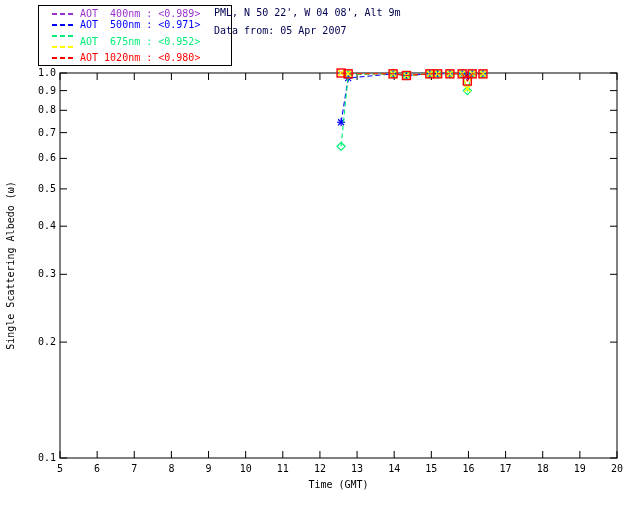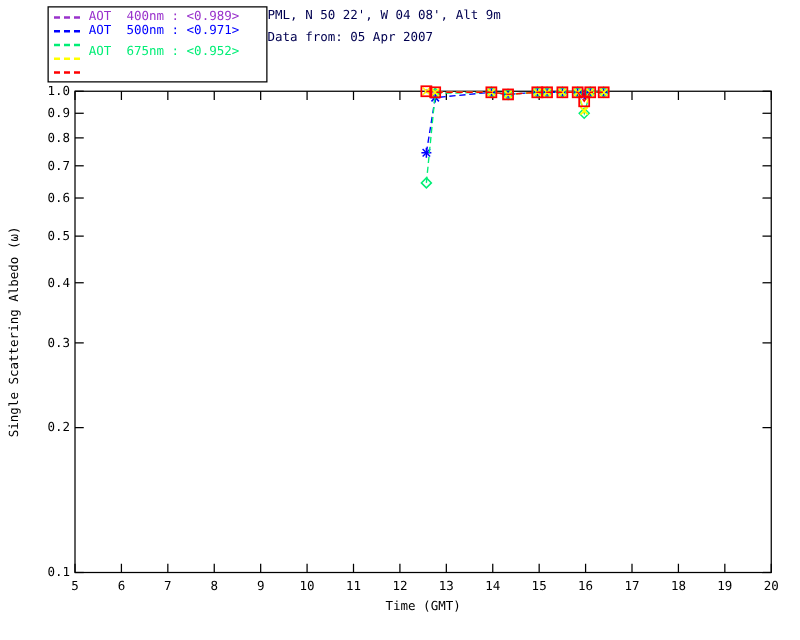--- a/index.html
+++ b/index.html
@@ -3,21 +3,21 @@
 <meta charset="utf-8">
 <style>
   html,body{margin:0;padding:0;}
   body{
     width:640px;height:512px;position:relative;overflow:hidden;
     background:#ffffff;
     font-family:"DejaVu Sans Mono","Liberation Mono",monospace;
   }
   .legend{
     position:absolute;left:38px;top:5px;width:166px;
-    border:1px solid #000;background:#fff;padding:2px 4px;
+    border:1px solid #000;background:#fff;padding:2px 13px;
   }
   .legend-row{
     display:flex;align-items:center;height:11px;
     font-size:10px;line-height:11px;white-space:pre;
   }
   .dash{
     display:inline-block;width:23px;height:2px;margin-right:5px;flex:0 0 auto;
   }
   .hdr{
     position:absolute;left:214px;font-size:10px;line-height:12px;
@@ -29,21 +29,21 @@
 </style>
 </head>
 <body>
 
 <div class="legend">
   <div id="legend-rows">
       <div class="legend-row"><span class="dash" style="background: repeating-linear-gradient(90deg, rgb(153, 50, 204) 0px, rgb(153, 50, 204) 5px, transparent 5px, transparent 8px);"></span><span style="color: rgb(153, 50, 204);">AOT  400nm : &lt;0.989&gt;</span></div>
       <div class="legend-row"><span class="dash" style="background: repeating-linear-gradient(90deg, rgb(0, 0, 255) 0px, rgb(0, 0, 255) 5px, transparent 5px, transparent 8px);"></span><span style="color: rgb(0, 0, 255);">AOT  500nm : &lt;0.971&gt;</span></div>
       <div class="legend-row"><span class="dash" style="background: repeating-linear-gradient(90deg, rgb(0, 238, 118) 0px, rgb(0, 238, 118) 5px, transparent 5px, transparent 8px);"></span><span style="color: rgb(0, 238, 118); margin-top: 12px;">AOT  675nm : &lt;0.952&gt;</span></div>
       <div class="legend-row"><span class="dash" style="background: repeating-linear-gradient(90deg, rgb(255, 255, 0) 0px, rgb(255, 255, 0) 5px, transparent 5px, transparent 8px);"></span></div>
-      <div class="legend-row"><span class="dash" style="background: repeating-linear-gradient(90deg, rgb(255, 0, 0) 0px, rgb(255, 0, 0) 5px, transparent 5px, transparent 8px);"></span></div>
+      <div class="legend-row"><span class="dash" style="background: repeating-linear-gradient(90deg, rgb(255, 0, 0) 0px, rgb(255, 0, 0) 5px, transparent 5px, transparent 8px);"></span><span style="color: rgb(255, 0, 0);">AOT 1020nm : &lt;0.980&gt;</span></div>
     </div>
 </div>
 
 <div class="hdr" id="hdr-site">PML, N 50 22', W 04 08', Alt 9m</div>
 <div class="hdr" id="hdr-date">Data from: 05 Apr 2007</div>
 
 <svg id="plot-svg" width="640" height="512">
     <g font-family="DejaVu Sans Mono, Liberation Mono, monospace" font-size="10" fill="#000">
       <rect x="60" y="73" width="557" height="385" fill="none" stroke="#000" stroke-width="1"></rect>
       <line x1="60" y1="458" x2="60" y2="451" stroke="#000"></line>

